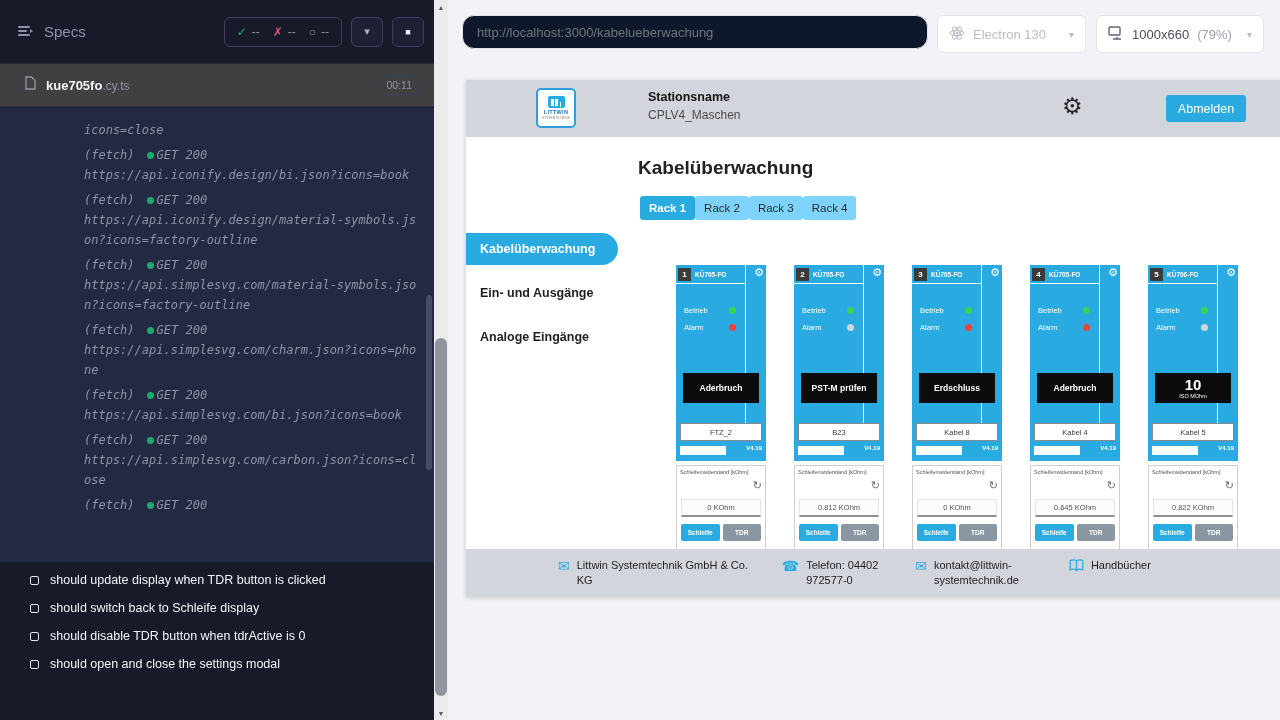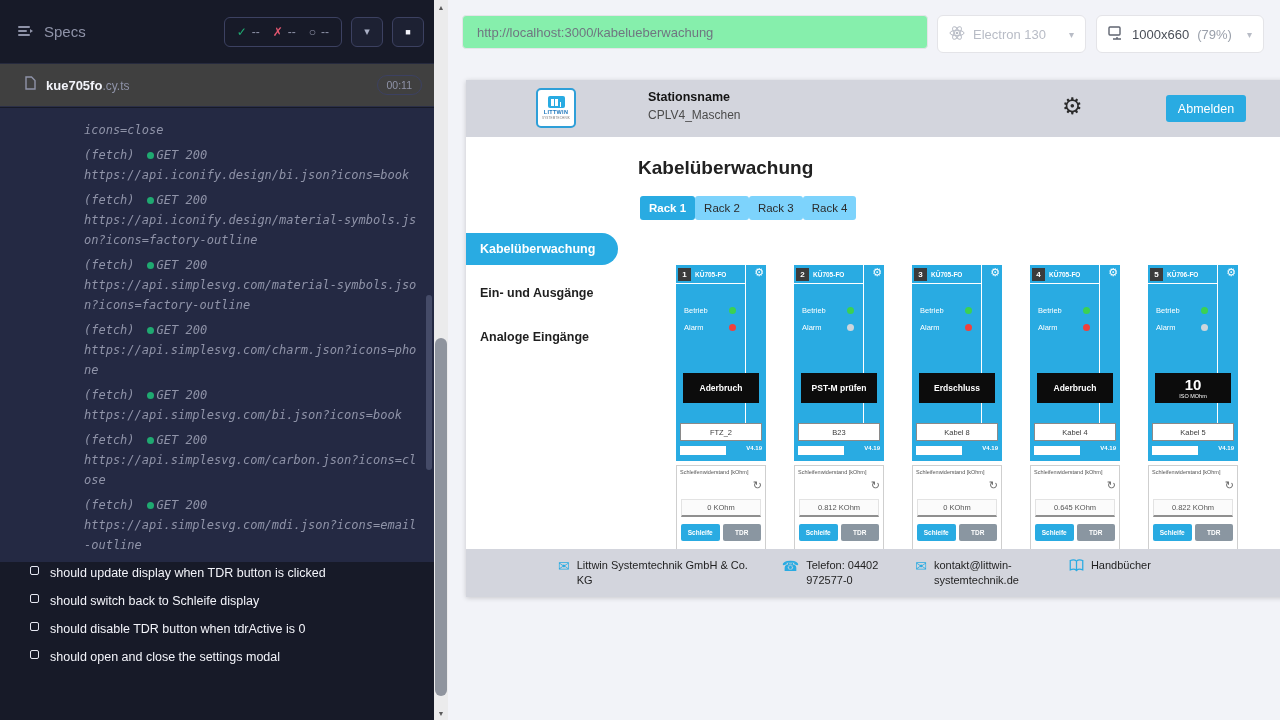--- a/index.html
+++ b/index.html
@@ -23,32 +23,32 @@
   .spec-ext { color:#8f93a8; font-weight:400; font-size:12px; }
   .spec-timer { margin-left:auto; border:1px solid #3c4161; border-radius:12px; color:#8f93a8; font-size:10.5px; padding:3px 9px; }
   .cy-log { position:absolute; top:108px; left:0; width:434px; height:454px; background:#242943; padding:12px 14px 0 84px;
             font-family:"DejaVu Sans Mono",monospace; font-style:italic; font-size:12px; line-height:20px; color:#8f93a8; overflow:hidden; }
   .log-entry { margin-bottom:5px; }
   .log-head { display:flex; align-items:center; }
   .dot-green { width:7px; height:7px; border-radius:50%; background:#1fa971; display:inline-block; margin:0 3px 0 12px; flex:none; }
   .log-url { word-break:break-all; }
   .log-scroll-thumb { position:absolute; right:2px; top:295px; width:6px; height:175px; background:#454b68; border-radius:3px; }
   .cy-tests { position:absolute; left:0; top:566px; width:434px; }
-  .cy-test { display:flex; gap:11px; height:28px; padding-left:30px; color:#f3f4fa; font-size:12.5px; cursor:pointer; }
+  .cy-test { display:flex; align-items:center; gap:11px; height:28px; padding-left:30px; color:#f3f4fa; font-size:12.5px; cursor:pointer; }
   .test-box { width:9px; height:9px; border:1.5px solid #e6e8f2; border-radius:2px; flex:none; }
 
   
   .outer-scroll { position:absolute; left:434px; top:0; width:14px; height:720px; background:#ebebec; }
   .scroll-arrow { position:absolute; left:0; width:14px; height:14px; color:#5a5a5a; font-size:7px; display:flex; align-items:center; justify-content:center; }
   .scroll-arrow.up { top:0; } .scroll-arrow.down { bottom:0; }
   .outer-thumb { position:absolute; left:1px; width:12px; top:338px; height:358px; background:#8f949e; border-radius:6px; }
 
   
   .stage { position:absolute; left:448px; top:0; width:832px; height:720px; }
-  .urlbar { position:absolute; left:14px; top:15px; width:466px; height:34px; background:#86efac; border:1px solid #e4e4e8; border-radius:4px;
+  .urlbar { position:absolute; left:14px; top:15px; width:466px; height:34px; background:#0f172a; border:1px solid #e4e4e8; border-radius:12px;
             display:flex; align-items:center; padding:0 14px; color:#6f7680; font-size:13px; }
   .select { position:absolute; top:15px; height:38px; background:#fff; border:1px solid #e4e4e8; border-radius:6px; display:flex; align-items:center; gap:8px; padding:0 11px; font-size:13px; }
   .sel-browser { left:489px; width:149px; color:#b8bcc6; }
   .sel-viewport { left:648px; width:168px; color:#4a4f58; }
   .sel-scale { color:#9aa0ab; }
   .sel-chev { margin-left:auto; color:#b8bcc6; font-size:10px; }
 
   
   .app { position:absolute; left:18px; top:80px; width:908px; height:517px; background:#fff; box-shadow:0 1px 5px rgba(0,0,0,.18); overflow:hidden; }
   .app-header { height:57px; background:#d3d5dd; position:relative; }
@@ -211,21 +211,20 @@
           <span>GET 200</span>
         </div>
       <div class="log-url">https://api.simplesvg.com/carbon.json?icons=close</div>
     </div>
     <div class="log-entry">
       <div class="log-head">
           <span>(fetch)</span>
           <span class="dot-green"></span>
           <span>GET 200</span>
         </div>
-      <div class="log-url">https://api.simplesvg.com/mdi.json?icons=email-outline</div>
     </div>
   </div>
   <div class="log-scroll-thumb"></div>
 
   <div class="cy-tests">
     <div class="cy-test">
         <span class="test-box"></span>
         <span>should update display when TDR button is clicked</span>
       </div>
     <div class="cy-test">

